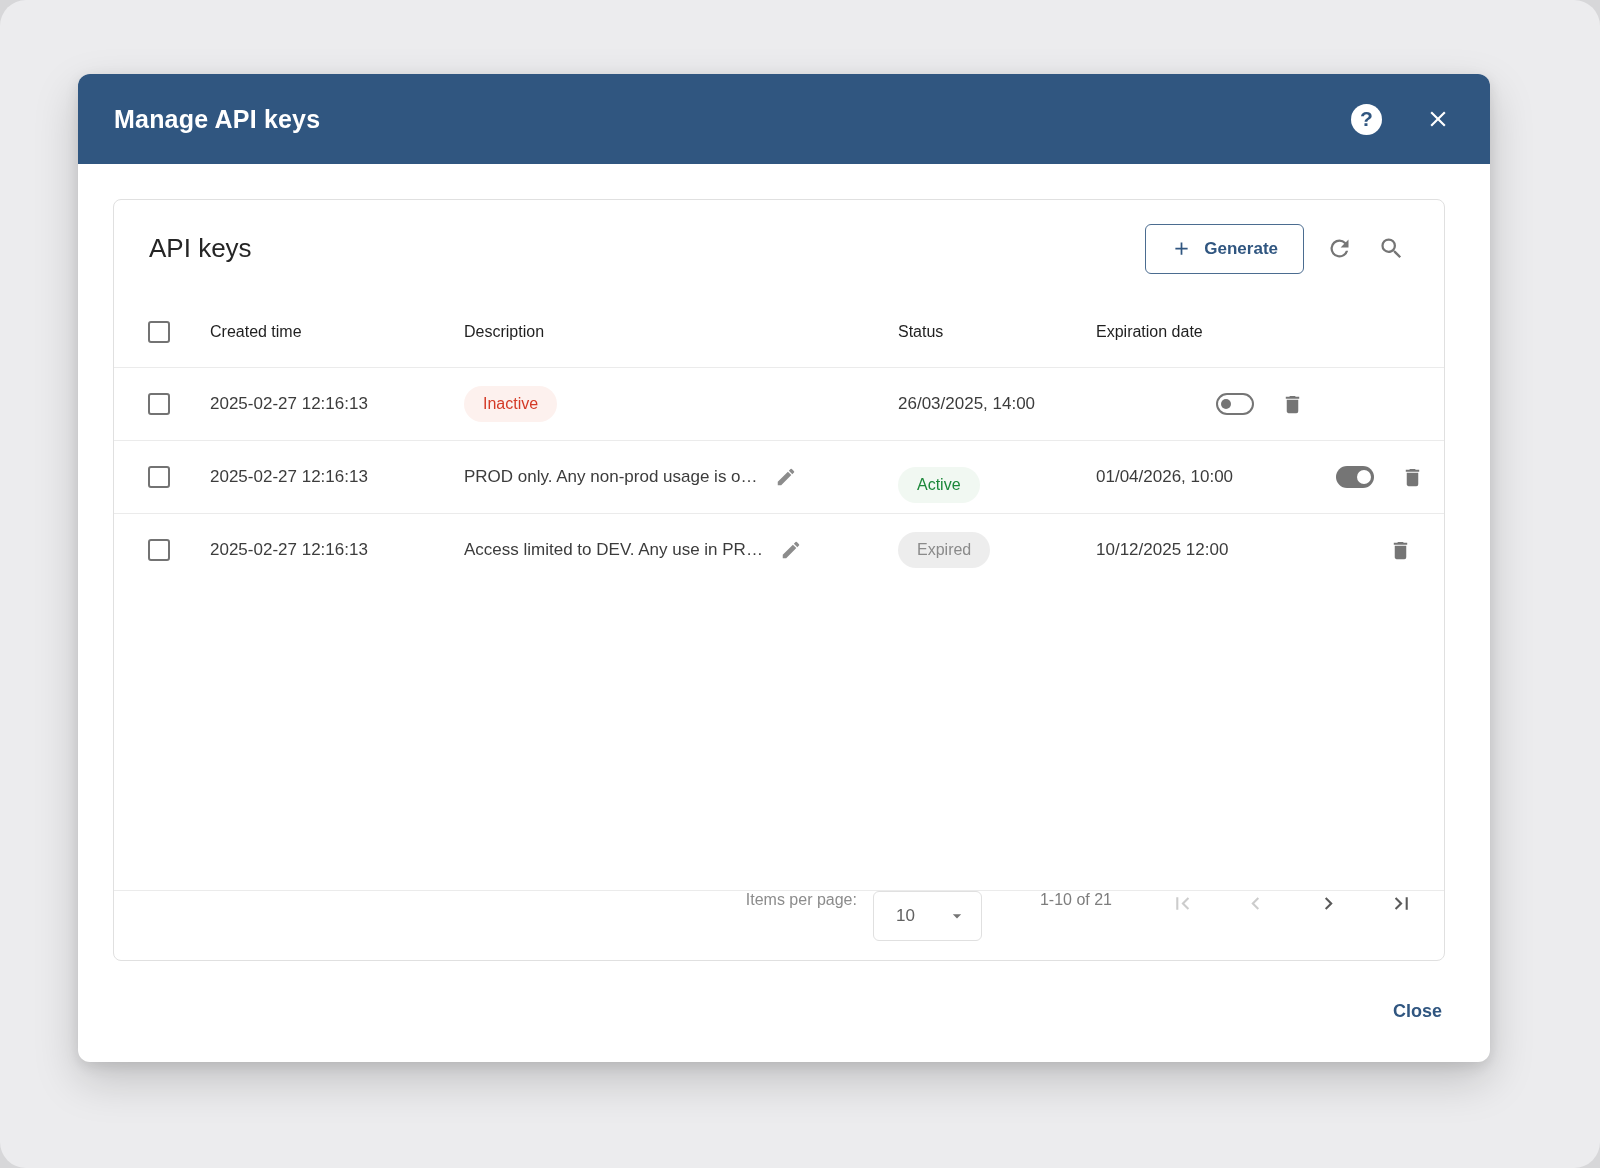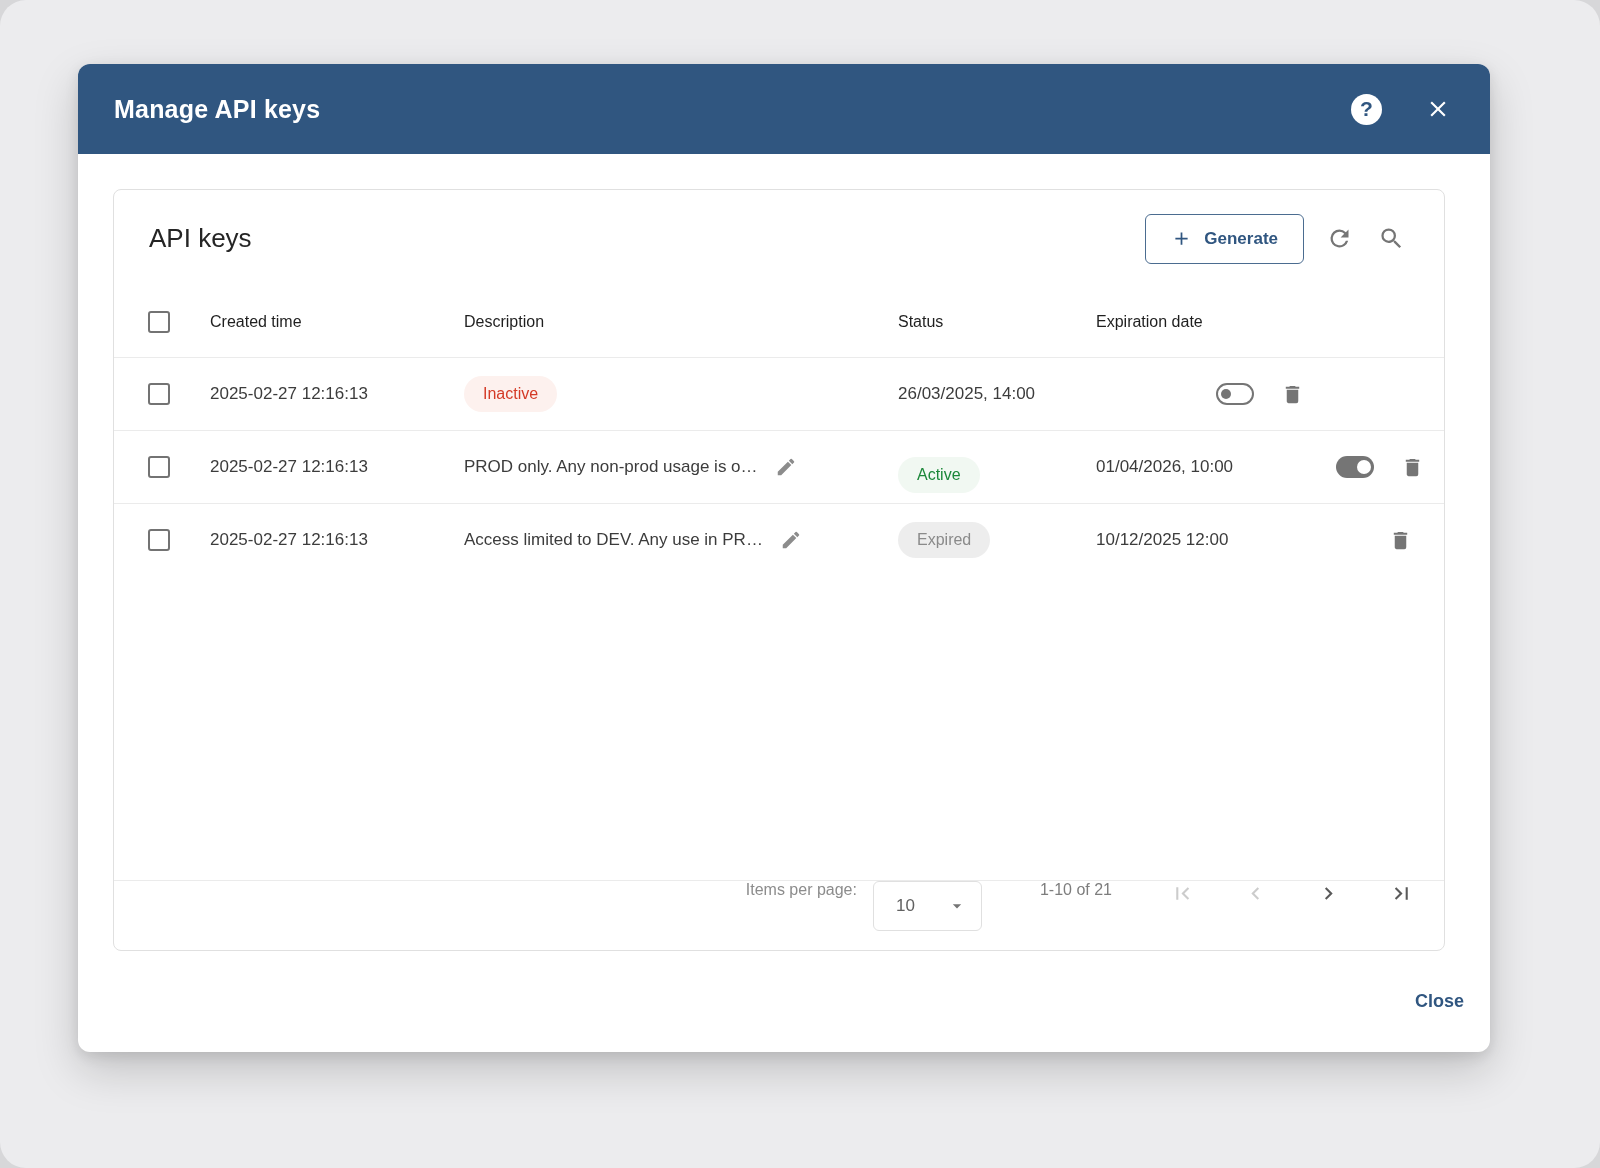--- a/index.html
+++ b/index.html
@@ -9,21 +9,21 @@
     background:#d7d7d9;
     position:relative;
     overflow:hidden;
   }
   .stage {
     position:absolute; inset:0;
     background:#ececee;
     border-radius:26px;
   }
   .modal {
-    position:absolute; left:78px; top:64px;
+    position:absolute; left:78px; top:74px;
     width:1412px; height:988px;
     background:#ffffff;
     border-radius:12px;
     box-shadow:0 18px 45px rgba(0,0,0,0.18), 0 4px 14px rgba(0,0,0,0.10);
     display:flex; flex-direction:column;
   }
   
   .modal-header {
     height:90px; flex:0 0 90px;
     background:#305680;
@@ -134,21 +134,21 @@
   .pp-select .caret { margin-left:auto; color:#757575; }
   .pp-range { margin:0 58px; color:#7d7d7d; }
   .pager-icons { display:flex; align-items:center; gap:48px; }
   .pager-btn { border:none; background:none; width:25px; height:25px; display:flex; align-items:center; justify-content:center; cursor:pointer; }
   .pager-btn.disabled { color:#cccccc; cursor:default; }
   .pager-btn.enabled { color:#5a5a5a; }
   
   .modal-footer {
     flex:1 1 auto;
     display:flex; align-items:center; justify-content:flex-end;
-    padding-right:26px;
+    padding-right:48px;
   }
   .close-text-btn {
     border:none; background:none;
     color:#305680; font-size:18px; font-weight:700;
     cursor:pointer; font-family:inherit;
   }
 </style>
 </head>
 <body>
 

